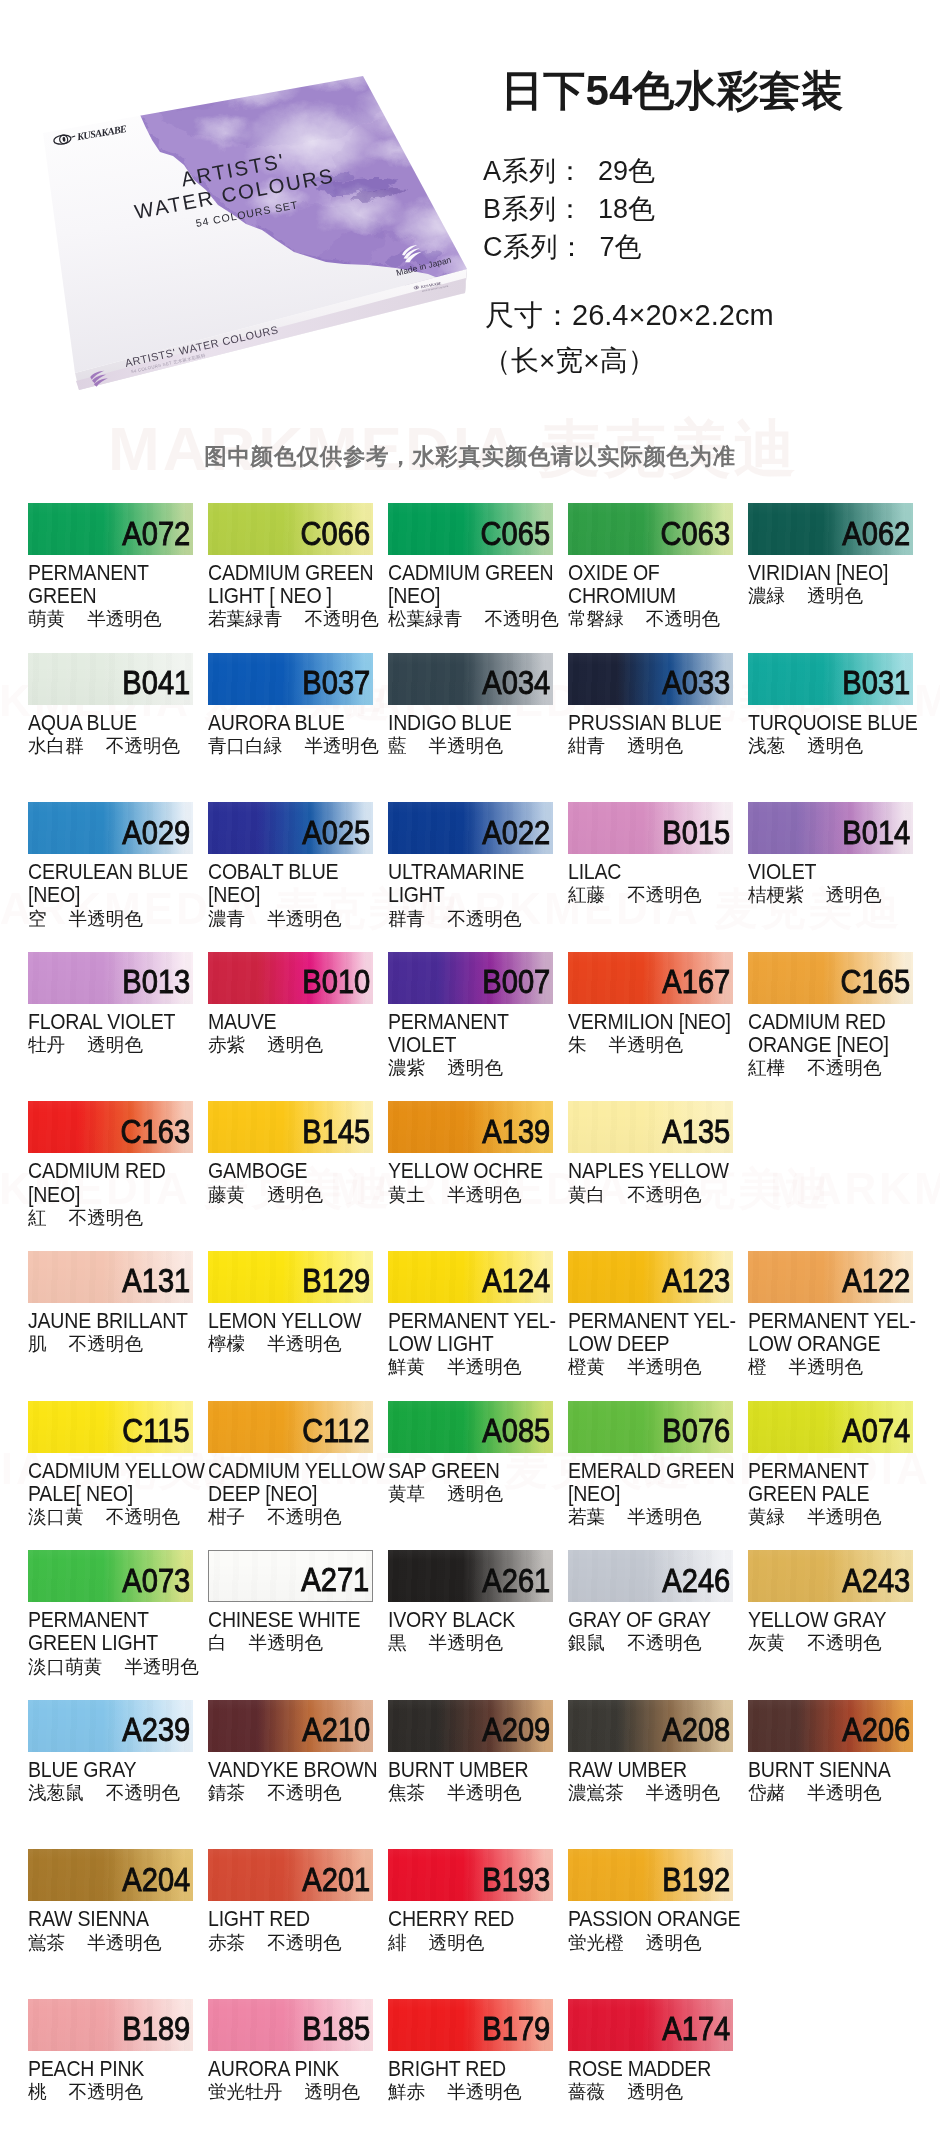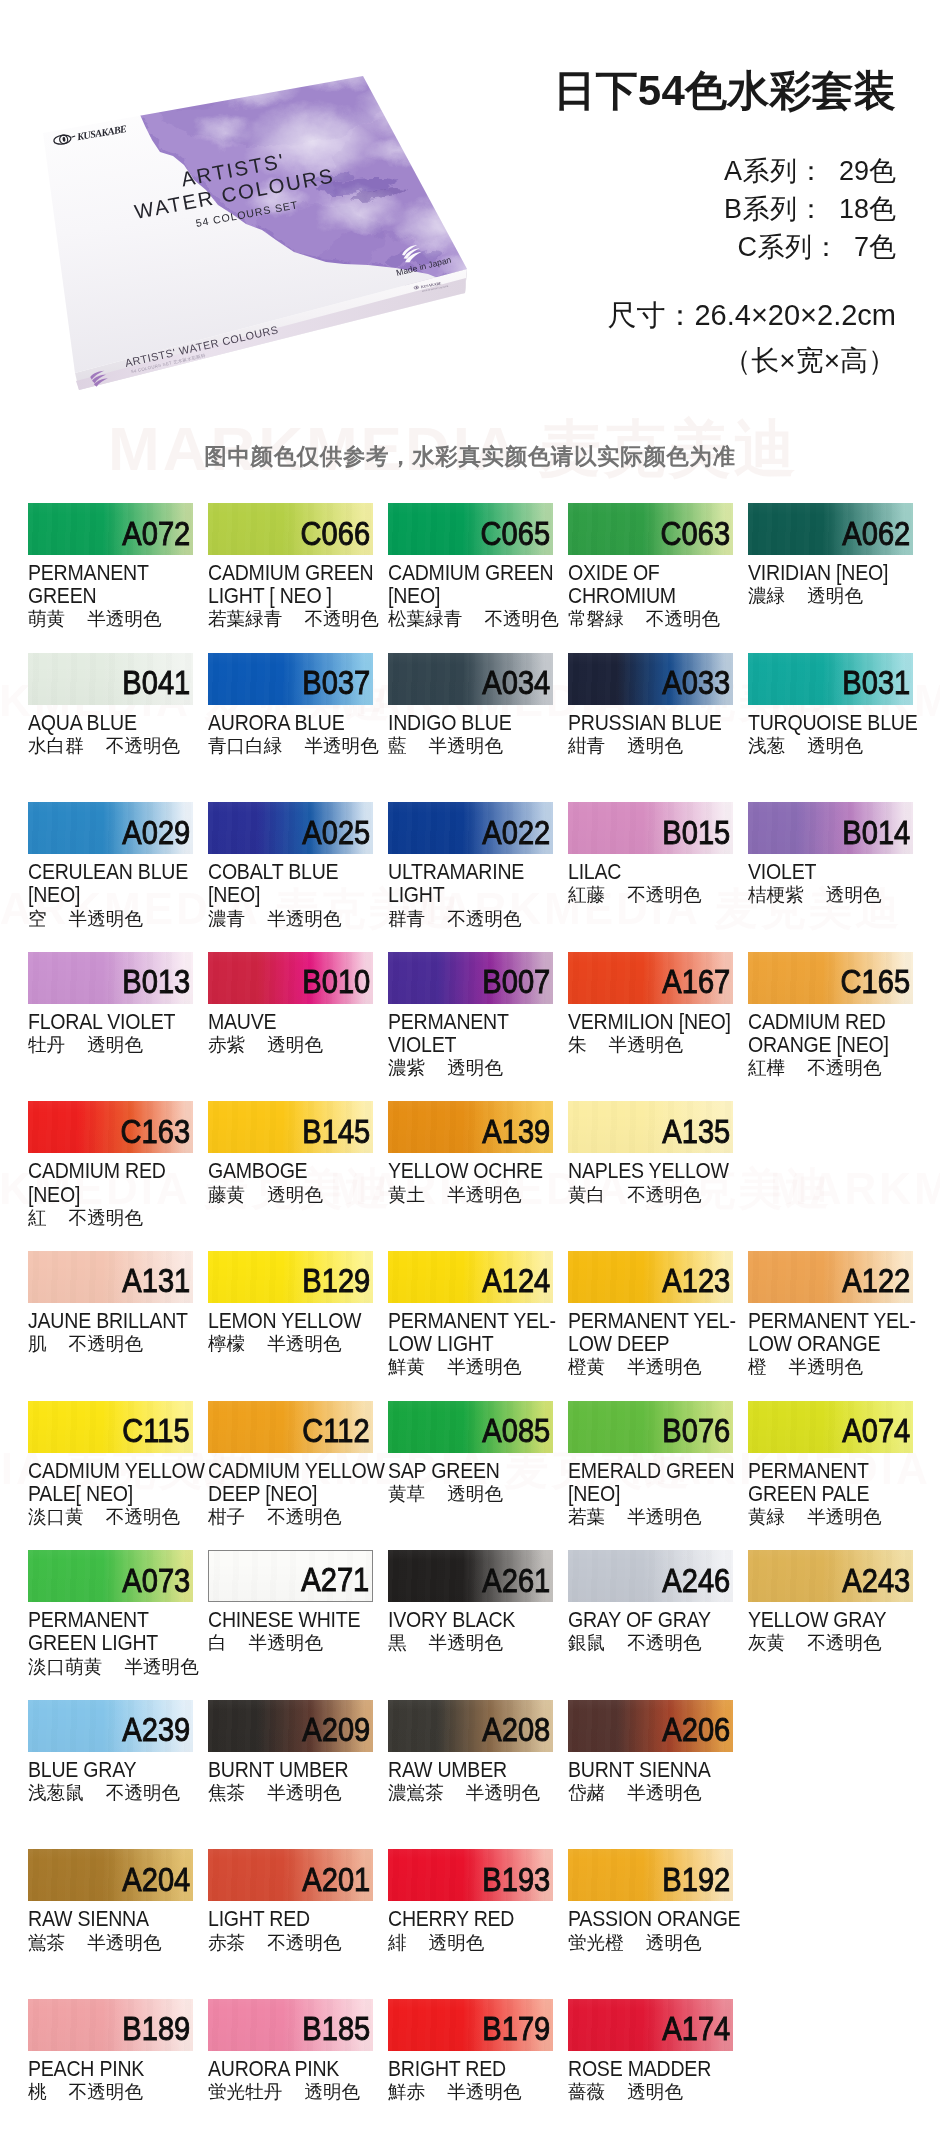--- a/index.html
+++ b/index.html
@@ -15,21 +15,21 @@
   .page { position:relative; width:940px; height:2140px; }
 
   
   .wm-layer { position:absolute; inset:0; pointer-events:none; z-index:0; overflow:hidden; }
   .wm { position:absolute; white-space:nowrap; font-weight:700;
         color: rgba(198,150,138,0.045); letter-spacing:3px;text-align:center; }
 
   
   .hero { position:absolute; left:0; top:0; width:940px; height:420px; z-index:2; }
   .hero-photo { position:absolute; left:18px; top:60px; width:470px; height:340px; }
-  .hero-text { position:absolute; left:456px; top:68px; width:440px; text-align:right; }
+  .hero-text { position:absolute; left:483px; top:68px; width:440px; text-align:left; }
   .hero-title { font-size:42px; font-weight:700; color:#1a1a1a; letter-spacing:0.2px; line-height:1.1; padding-left:18px; }
   .series-list { margin-top:38px; }
   .series-row { font-size:27px; color:#1a1a1a; line-height:1.41; white-space:nowrap; }
   .series-row .lbl { letter-spacing:0.5px; }
   .series-row .val { margin-left:14px; }
   .size-line { margin-top:30px; font-size:29px; color:#1a1a1a; white-space:nowrap; padding-left:2px; }
   .size-note { margin-top:6px; font-size:28px; color:#1a1a1a; }
 
   
   .notice { position:absolute; left:0; top:441px; width:940px; text-align:center;
@@ -617,20 +617,29 @@
     <div class="cell">
       <div class="sw" style="background:linear-gradient(90deg,#83c4e9 0%,#83c4e9 46%,#e4f0f9 96%,#e4f0f9 100%)">
         <span class="code">A239</span>
       </div>
       <div class="en">
             <div>BLUE GRAY</div>
           </div>
       <div class="jp"><span>浅葱鼠</span><span class="sp"></span><span>不透明色</span></div>
     </div>
     <div class="cell">
+      <div class="sw" style="background:linear-gradient(90deg,#5e2a2e 0%,#5e2a2e 30%,#bd6c3a 62%,#e1b296 96%,#e1b296 100%)">
+        <span class="code">A210</span>
+      </div>
+      <div class="en">
+            <div>VANDYKE BROWN</div>
+          </div>
+      <div class="jp"><span>錆茶</span><span class="sp"></span><span>不透明色</span></div>
+    </div>
+    <div class="cell">
       <div class="sw" style="background:linear-gradient(90deg,#2e2b28 0%,#2e2b28 30%,#5e3a30 62%,#d4a878 96%,#d4a878 100%)">
         <span class="code">A209</span>
       </div>
       <div class="en">
             <div>BURNT UMBER</div>
           </div>
       <div class="jp"><span>焦茶</span><span class="sp"></span><span>半透明色</span></div>
     </div>
     <div class="cell">
       <div class="sw" style="background:linear-gradient(90deg,#3a3833 0%,#3a3833 30%,#8a6a4a 62%,#dac39c 96%,#dac39c 100%)">

